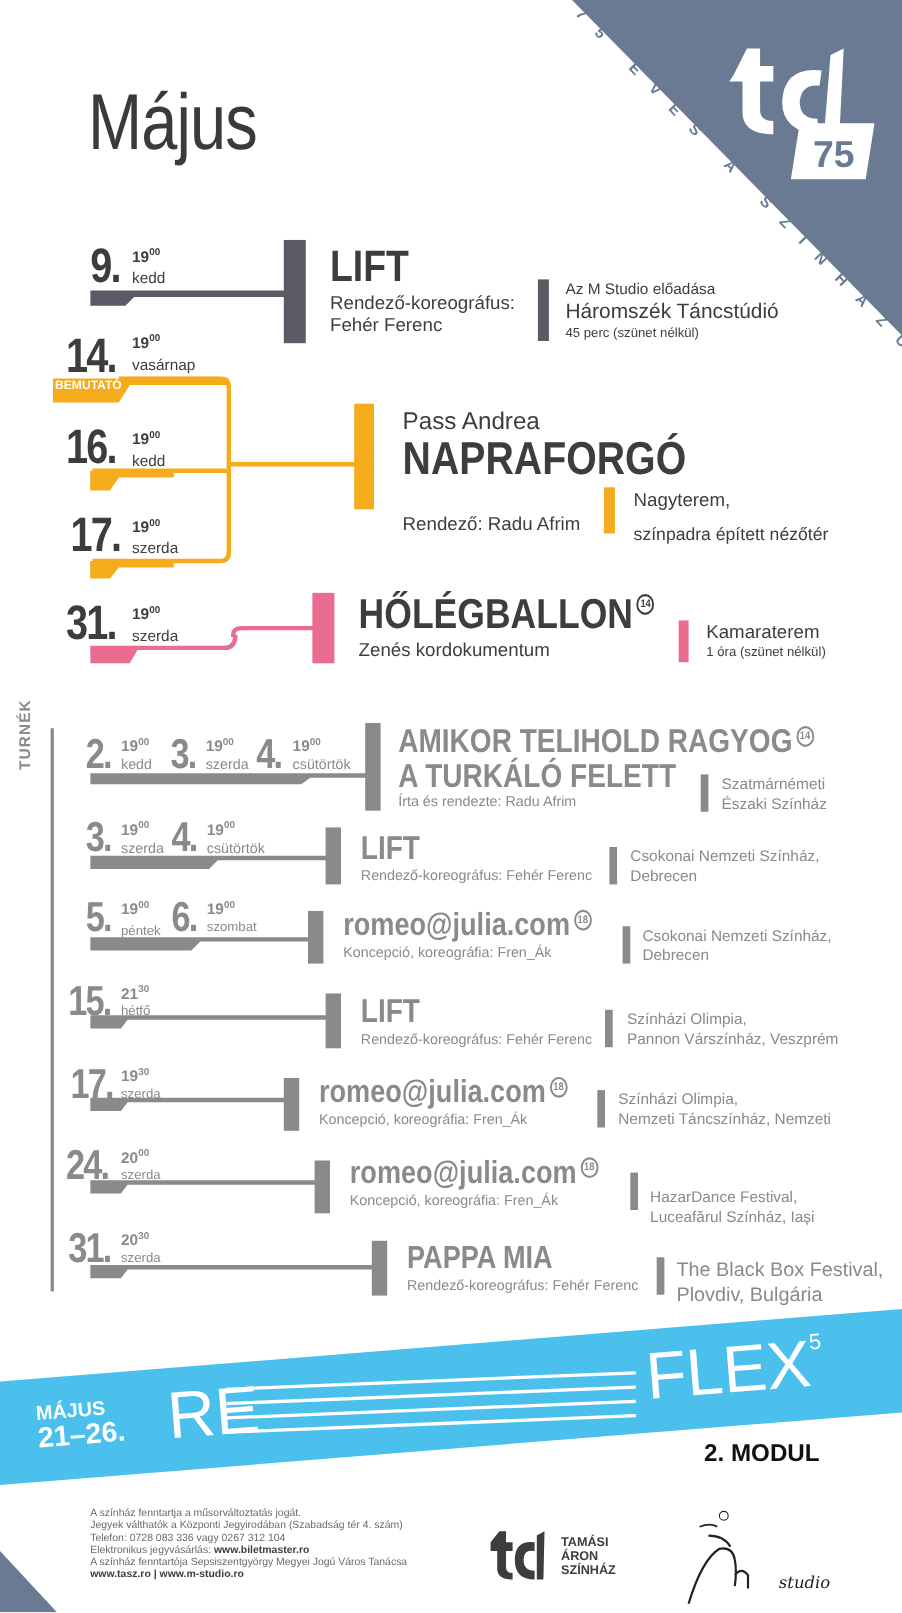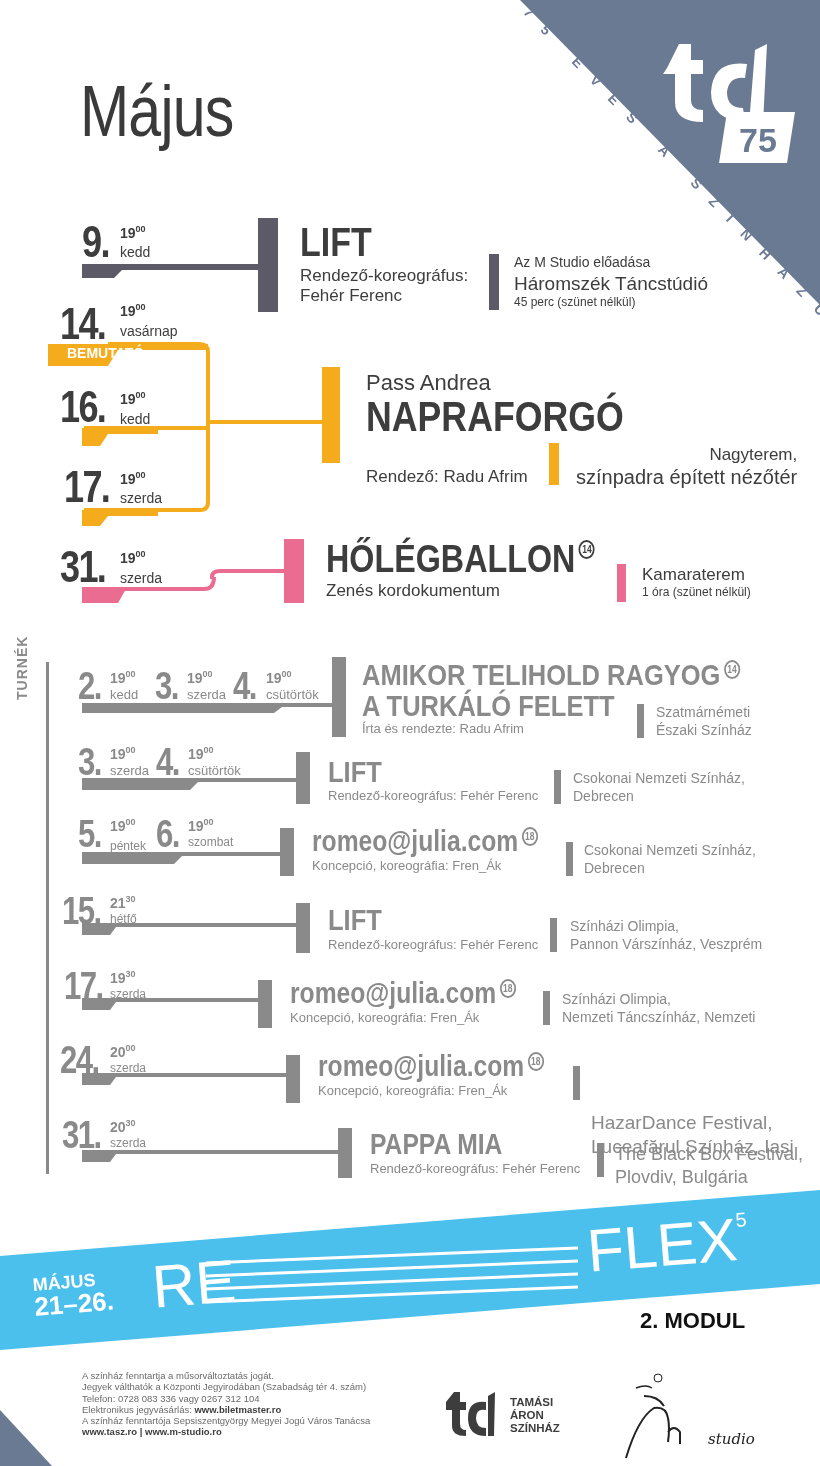--- a/index.html
+++ b/index.html
@@ -79,38 +79,38 @@
 <div class="dn" style="left:120px; top:324px;">vasárnap</div>
 
 <svg class="bar" style="left:48px; top:342px;" width="280" height="190">
   <polygon points="0,2 160,2 160,8 70,8 60,24 0,24" fill="#f4ac1d"></polygon>
   <path d="M60 2 L152 2 Q160 2 160 10 L160 160 Q160 168 152 168 L36 168" stroke="#f4ac1d" stroke-width="4" fill="none"></path>
   <line x1="36" y1="86" x2="160" y2="86" stroke="#f4ac1d" stroke-width="4"></line>
   <line x1="160" y1="80" x2="284" y2="80" stroke="#f4ac1d" stroke-width="4"></line>
   <polygon points="34,86 110,86 110,92 60,92 52,104 34,104" fill="#f4ac1d"></polygon>
   <polygon points="34,168 110,168 110,174 60,174 52,184 34,184" fill="#f4ac1d"></polygon>
 </svg>
-<div class="abs" style="left:48px; top:345px; font-size:14px; font-weight:bold; color:#fff; padding-left:19px;">BEMUTATÓ</div>
+<div class="abs" style="left:48px; top:345px; font-size:11px; font-weight:bold; color:#fff; padding-left:2px;">BEMUTATÓ</div>
 
 <div class="date" style="left:60px; top:385px;"><span class="d">16.</span></div>
 <div class="tm" style="left:120px; top:392px;"><span>19</span><sup>00</sup></div>
 <div class="dn" style="left:120px; top:412px;">kedd</div>
 
 <div class="date" style="left:64px; top:465px;"><span class="d">17.</span></div>
 <div class="tm" style="left:120px; top:472px;"><span>19</span><sup>00</sup></div>
 <div class="dn" style="left:120px; top:491px;">szerda</div>
 
 <div class="bar" style="left:322px; top:367px; width:18px; height:96px; background:#f4ac1d;"></div>
 <div class="sub" style="left:366px; top:370px; font-size:22px;">Pass Andrea</div>
 <div class="title" style="left:366px; top:396px; font-size:42px; color:#3d3d3d; transform:scaleX(0.85);">NAPRAFORGÓ</div>
 <div class="sub" style="left:366px; top:441px; font-size:17px;margin-top:26px;">Rendező: Radu Afrim</div>
 <div class="bar" style="left:549px; top:443px; width:10px; height:42px; background:#f4ac1d;"></div>
 <div class="venue" style="left:576px; top:444px;">
-  <div style="font-size:17px;text-align:right;">Nagyterem,</div>
-  <div style="font-size:20px;">színpadra épített nézőtér</div>
+  <div style="font-size:17px;">Nagyterem,</div>
+  <div style="font-size:16px;margin-top:12px;">színpadra épített nézőtér</div>
 </div>
 
 <div class="date" style="left:60px; top:545px;"><span class="d">31.</span></div>
 <div class="tm" style="left:120px; top:551px;"><span>19</span><sup>00</sup></div>
 <div class="dn" style="left:120px; top:571px;">szerda</div>
 <svg class="bar" style="left:82px; top:537px;" width="225" height="70">
   <path d="M130 42 L130 40 Q130 34 138 34 L205 34" stroke="#ea6d91" stroke-width="4" fill="none"></path>
   <path d="M132 40 Q132 52 122 52 L0 52" stroke="#ea6d91" stroke-width="4" fill="none"></path>
   <polygon points="0,52 44,52 36,66 0,66" fill="#ea6d91"></polygon>
   <rect x="202" y="2" width="20" height="64" fill="#ea6d91"></rect>
@@ -232,21 +232,21 @@
   <div class="date" style="left:60px; top:1041px; color:#8a8a8a;"><span class="d" style="font-size:38px;">24.</span></div>
   <div class="tm" style="left:110px; top:1045px;"><span>20</span><sup>00</sup></div>
   <div class="dn" style="left:110px; top:1062px; font-size:12px;">szerda</div>
   <svg class="bar" style="left:82px; top:1053px;" width="220" height="52">
     <polygon points="0,20 208,20 208,24 34,24 28,32 0,32" fill="#8a8a8a"></polygon>
     <rect x="204" y="2" width="14" height="48" fill="#8a8a8a"></rect>
   </svg>
   <div class="title" style="left:318px; top:1052px; font-size:29px; color:#8a8a8a; transform:scaleX(0.85);"><span>romeo@julia.com</span><span class="age">18</span></div>
   <div class="sub" style="left:318px; top:1083px; font-size:13px;">Koncepció, koreográfia: Fren_Ák</div>
   <div class="bar gbg" style="left:573px; top:1066px; width:7px; height:34px;"></div>
-  <div class="venue" style="left:591px; top:1080px; font-size:19px;margin-top:31px;">
+  <div class="venue" style="left:591px; top:1080px; font-size:14px;">
       <div>HazarDance Festival,</div>
       <div>Luceafărul Színház, Iași</div>
     </div>
 </div>
 
 <div class="gray">
   <div class="date" style="left:62px; top:1116px; color:#8a8a8a;"><span class="d" style="font-size:38px;">31.</span></div>
   <div class="tm" style="left:110px; top:1120px;"><span>20</span><sup>30</sup></div>
   <div class="dn" style="left:110px; top:1137px; font-size:12px;">szerda</div>
   <svg class="bar" style="left:82px; top:1126px;" width="275" height="52">

